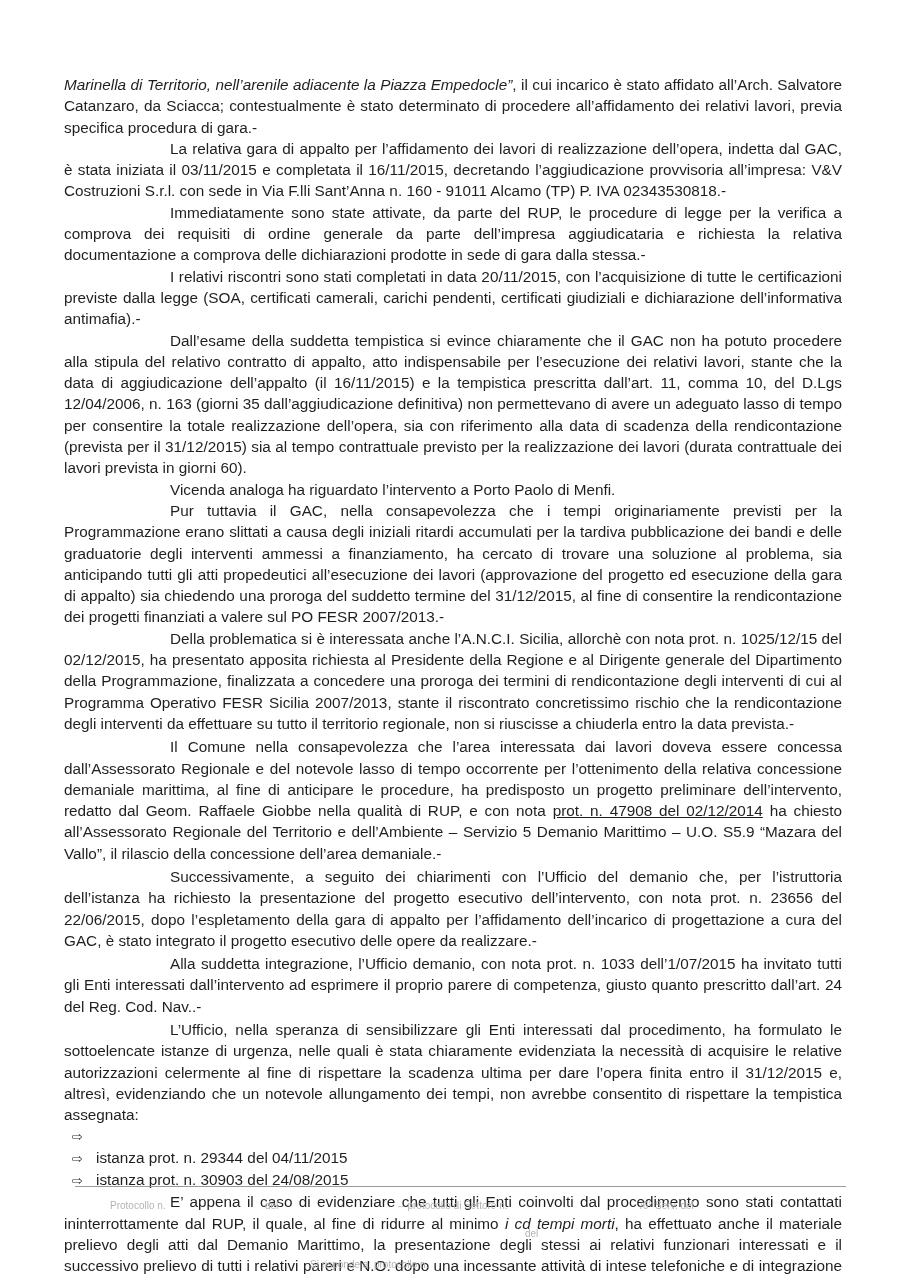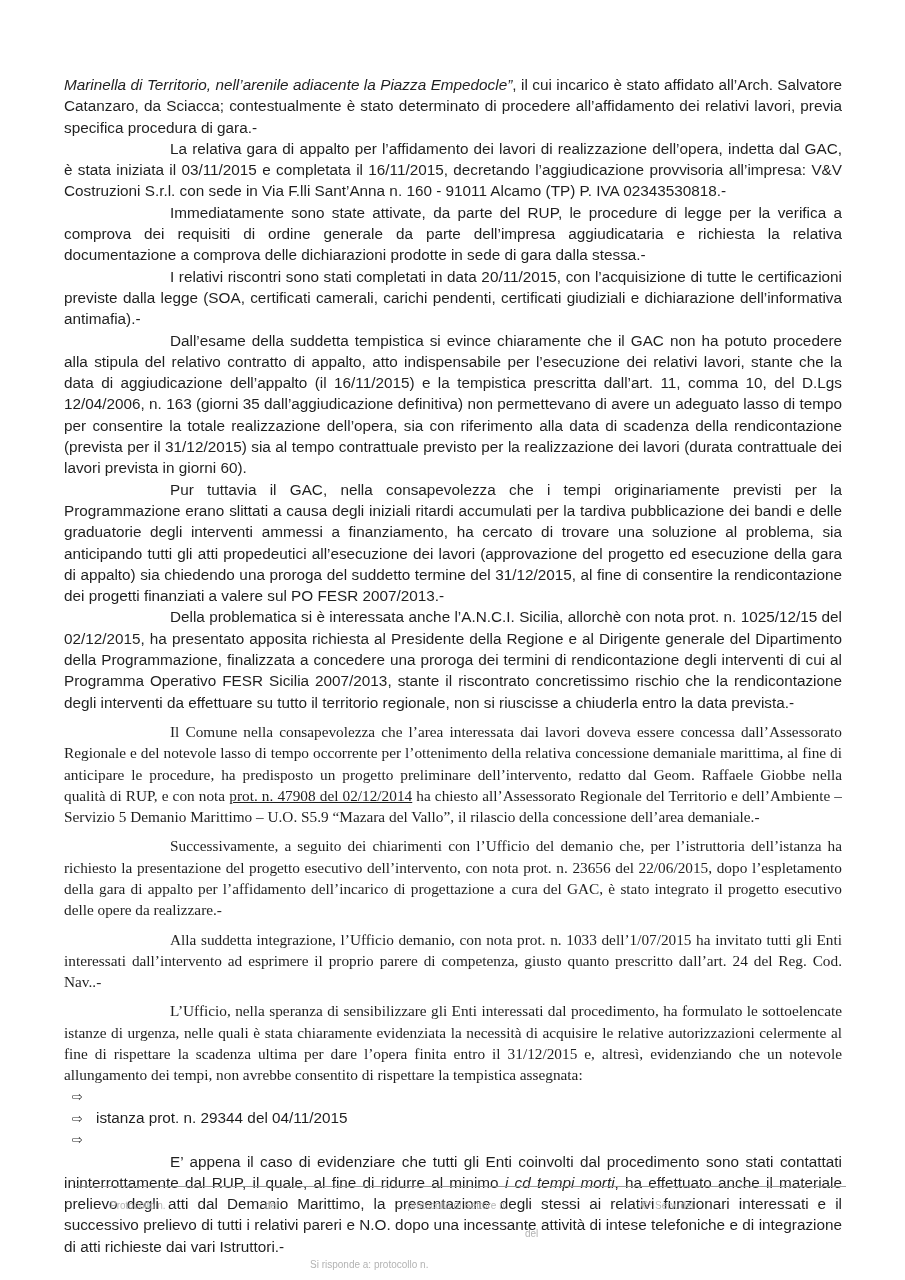--- a/index.html
+++ b/index.html
@@ -25,22 +25,21 @@
     line-height: 21.3px;
     text-align: justify;
   }
   .para {
     margin: 0;
   }
   .para.indent {
     text-indent: 106px;
   }
   .para.spaced {
-    margin-top: 8px;
-    font-family: Liberation Serif, serif;
+    margin-top: 2px;
   }
   .italic { font-style: italic; }
   .underline { text-decoration: underline; }
   .bullet-item {
     display: flex;
     align-items: baseline;
     text-align: left;
     padding-left: 8px;
   }
   .bullet-arrow {
@@ -77,35 +76,37 @@
 <body>
 
 <div class="page">
 
   <div class="doc-body">
       <p class="para"><span class="italic">Marinella di Territorio, nell’arenile adiacente la Piazza Empedocle”</span><span>, il cui incarico è stato affidato all’Arch. Salvatore Catanzaro, da Sciacca; contestualmente è stato determinato di procedere all’affidamento dei relativi lavori, previa specifica procedura di gara.-</span></p>
       <p class="para indent"><span>La relativa gara di appalto per l’affidamento dei lavori di realizzazione dell’opera, indetta dal GAC, è stata iniziata il 03/11/2015 e completata il 16/11/2015, decretando l’aggiudicazione provvisoria all’impresa: V&amp;V Costruzioni S.r.l. con sede in Via F.lli Sant’Anna n. 160 - 91011 Alcamo (TP) P. IVA 02343530818.-</span></p>
       <p class="para indent"><span>Immediatamente sono state attivate, da parte del RUP, le procedure di legge per la verifica a comprova dei requisiti di ordine generale da parte dell’impresa aggiudicataria e richiesta la relativa documentazione a comprova delle dichiarazioni prodotte in sede di gara dalla stessa.-</span></p>
       <p class="para indent"><span>I relativi riscontri sono stati completati in data 20/11/2015, con l’acquisizione di tutte le certificazioni previste dalla legge (SOA, certificati camerali, carichi pendenti, certificati giudiziali e dichiarazione dell’informativa antimafia).-</span></p>
       <p class="para indent"><span>Dall’esame della suddetta tempistica si evince chiaramente che il GAC non ha potuto procedere alla stipula del relativo contratto di appalto, atto indispensabile per l’esecuzione dei relativi lavori, stante che la data di aggiudicazione dell’appalto (il 16/11/2015) e la tempistica prescritta dall’art. 11, comma 10, del D.Lgs 12/04/2006, n. 163 (giorni 35 dall’aggiudicazione definitiva) non permettevano di avere un adeguato lasso di tempo per consentire la totale realizzazione dell’opera, sia con riferimento alla data di scadenza della rendicontazione (prevista per il 31/12/2015) sia al tempo contrattuale previsto per la realizzazione dei lavori (durata contrattuale dei lavori prevista in giorni 60).</span></p>
+      <p class="para indent"><span>Vicenda analoga ha riguardato l’intervento a Porto Paolo di Menfi.</span></p>
       <p class="para indent"><span>Pur tuttavia il GAC, nella consapevolezza che i tempi originariamente previsti per la Programmazione erano slittati a causa degli iniziali ritardi accumulati per la tardiva pubblicazione dei bandi e delle graduatorie degli interventi ammessi a finanziamento, ha cercato di trovare una soluzione al problema, sia anticipando tutti gli atti propedeutici all’esecuzione dei lavori (approvazione del progetto ed esecuzione della gara di appalto) sia chiedendo una proroga del suddetto termine del 31/12/2015, al fine di consentire la rendicontazione dei progetti finanziati a valere sul PO FESR 2007/2013.-</span></p>
       <p class="para indent"><span>Della problematica si è interessata anche l’A.N.C.I. Sicilia, allorchè con nota prot. n. 1025/12/15 del 02/12/2015, ha presentato apposita richiesta al Presidente della Regione e al Dirigente generale del Dipartimento della Programmazione, finalizzata a concedere una proroga dei termini di rendicontazione degli interventi di cui al Programma Operativo FESR Sicilia 2007/2013, stante il riscontrato concretissimo rischio che la rendicontazione degli interventi da effettuare su tutto il territorio regionale, non si riuscisse a chiuderla entro la data prevista.-</span></p>
       <p class="para indent spaced"><span>Il Comune nella consapevolezza che l’area interessata dai lavori doveva essere concessa dall’Assessorato Regionale e del notevole lasso di tempo occorrente per l’ottenimento della relativa concessione demaniale marittima, al fine di anticipare le procedure, ha predisposto un progetto preliminare dell’intervento, redatto dal Geom. Raffaele Giobbe nella qualità di RUP, e con nota </span><span class="underline">prot. n. 47908 del 02/12/2014</span><span> ha chiesto all’Assessorato Regionale del Territorio e dell’Ambiente – Servizio 5 Demanio Marittimo – U.O. S5.9 “Mazara del Vallo”, il rilascio della concessione dell’area demaniale.-</span></p>
       <p class="para indent spaced"><span>Successivamente, a seguito dei chiarimenti con l’Ufficio del demanio che, per l’istruttoria dell’istanza ha richiesto la presentazione del progetto esecutivo dell’intervento, con nota prot. n. 23656 del 22/06/2015, dopo l’espletamento della gara di appalto per l’affidamento dell’incarico di progettazione a cura del GAC, è stato integrato il progetto esecutivo delle opere da realizzare.-</span></p>
       <p class="para indent spaced"><span>Alla suddetta integrazione, l’Ufficio demanio, con nota prot. n. 1033 dell’1/07/2015 ha invitato tutti gli Enti interessati dall’intervento ad esprimere il proprio parere di competenza, giusto quanto prescritto dall’art. 24 del Reg. Cod. Nav..-</span></p>
       <p class="para indent spaced"><span>L’Ufficio, nella speranza di sensibilizzare gli Enti interessati dal procedimento, ha formulato le sottoelencate istanze di urgenza, nelle quali è stata chiaramente evidenziata la necessità di acquisire le relative autorizzazioni celermente al fine di rispettare la scadenza ultima per dare l’opera finita entro il 31/12/2015 e, altresì, evidenziando che un notevole allungamento dei tempi, non avrebbe consentito di rispettare la tempistica assegnata:</span></p>
       <div class="bullet-item">
         <span class="bullet-arrow">⇨</span>
       </div>
       <div class="bullet-item">
         <span class="bullet-arrow">⇨</span>
         <span>istanza prot. n. 29344 del 04/11/2015</span>
       </div>
       <div class="bullet-item">
         <span class="bullet-arrow">⇨</span>
+        <span>istanza prot. n. 30903 del 24/08/2015</span>
       </div>
       <p class="para indent"><span>E’ appena il caso di evidenziare che tutti gli Enti coinvolti dal procedimento sono stati contattati ininterrottamente dal RUP, il quale, al fine di ridurre al minimo </span><span class="italic">i cd tempi morti</span><span>, ha effettuato anche il materiale prelievo degli atti dal Demanio Marittimo, la presentazione degli stessi ai relativi funzionari interessati e il successivo prelievo di tutti i relativi pareri e N.O. dopo una incessante attività di intese telefoniche e di integrazione di atti richieste dai vari Istruttori.-</span></p>
     </div>
 
   <div class="footer">
     <div class="footer-rule"></div>
     <span class="f-protocollo">Protocollo n.</span>
     <span class="f-del1">del</span>
     <span class="f-settore">--  protocollo di Settore n.</span>
     <span class="f-serv">/6° Serv. del</span>

